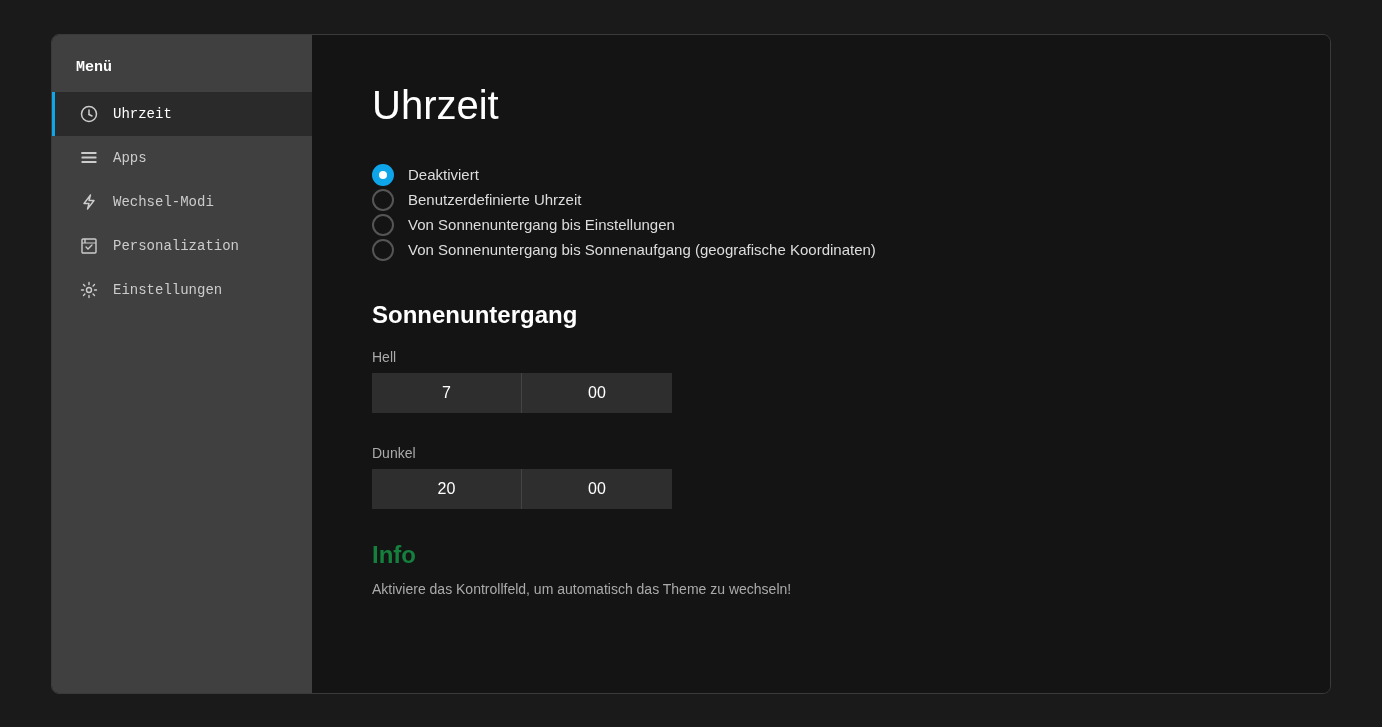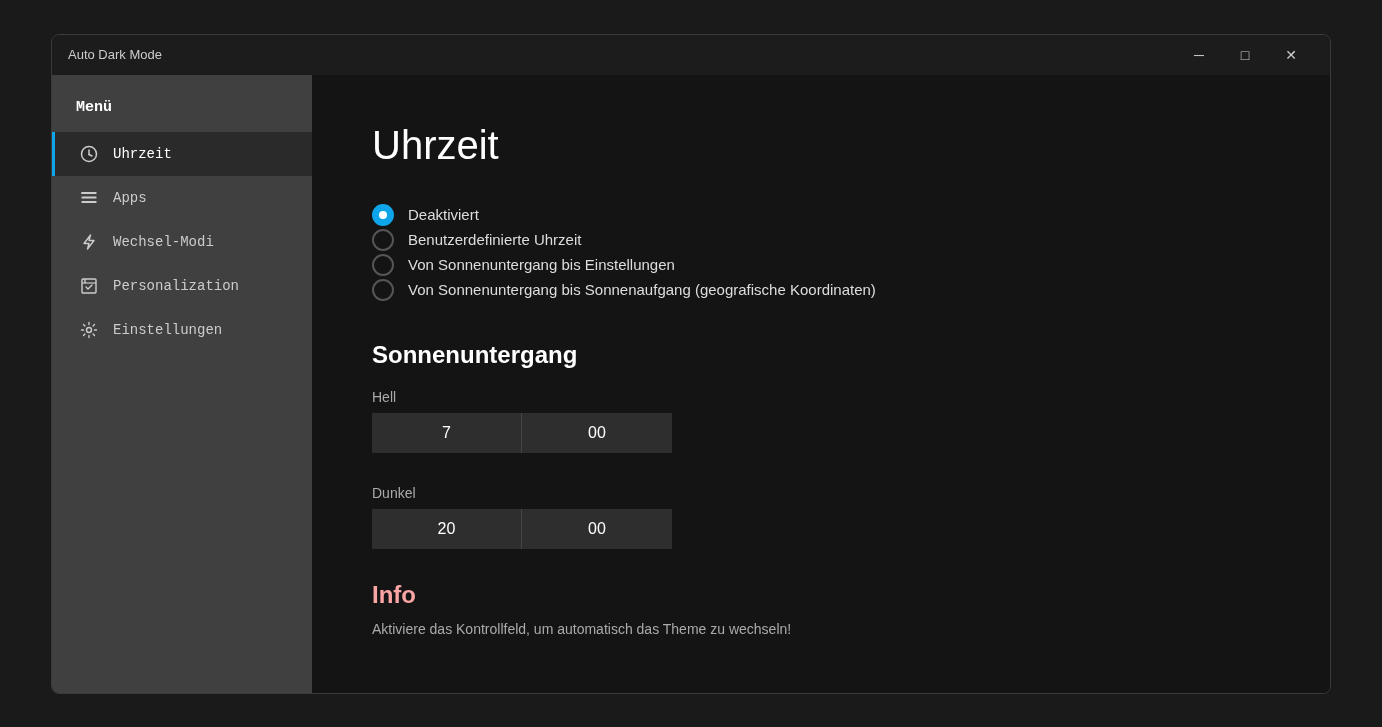--- a/index.html
+++ b/index.html
@@ -172,43 +172,35 @@
       text-align: center;
       cursor: pointer;
       outline: none;
     }
     .time-input:first-child {
       border-right: 1px solid #444;
     }
     .info-title {
       font-size: 24px;
       font-weight: 700;
-      color: #fca5a5;
+      color: #15803d;
       margin-bottom: 12px;
     }
     .info-text {
       color: #aaaaaa;
       font-size: 14px;
     }
     
     svg { display: block; }
   </style>
 </head>
 <body>
 
 <div class="window">
 
-  <div class="titlebar">
-    <span class="titlebar-title">Auto Dark Mode</span>
-    <div class="titlebar-controls">
-      <button class="titlebar-btn">─</button>
-      <button class="titlebar-btn">□</button>
-      <button class="titlebar-btn close">✕</button>
-    </div>
-  </div>
 
   <div class="content">
 
     <div class="sidebar">
       <div class="sidebar-section-label">Menü</div>
 
       <div class="sidebar-item active">
         <div class="sidebar-icon">
           <svg width="18" height="18" viewBox="0 0 18 18" fill="none" xmlns="http://www.w3.org/2000/svg">
             <circle cx="9" cy="9" r="7.5" stroke="#cccccc" stroke-width="1.5"></circle>

